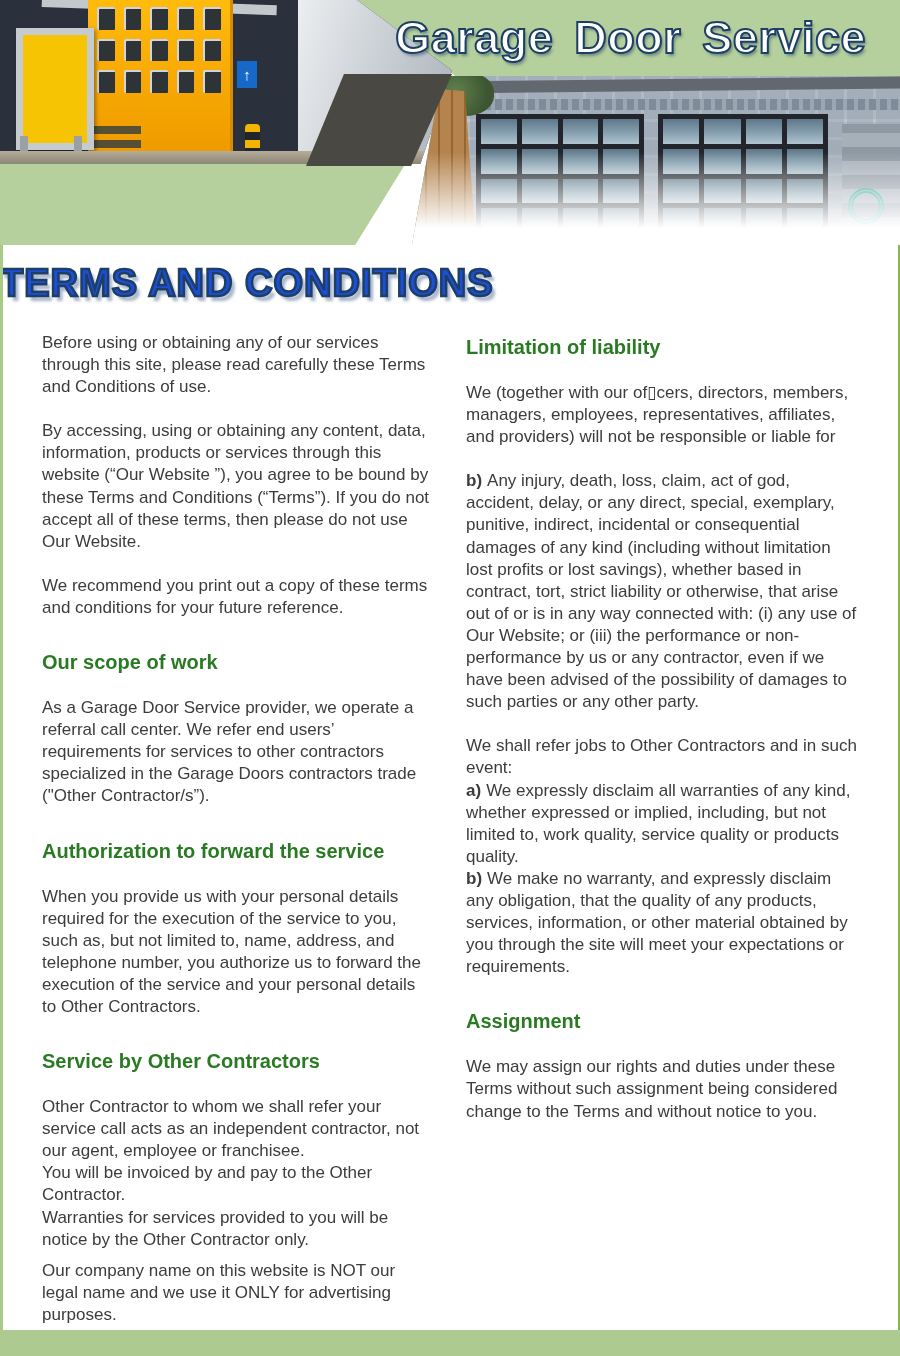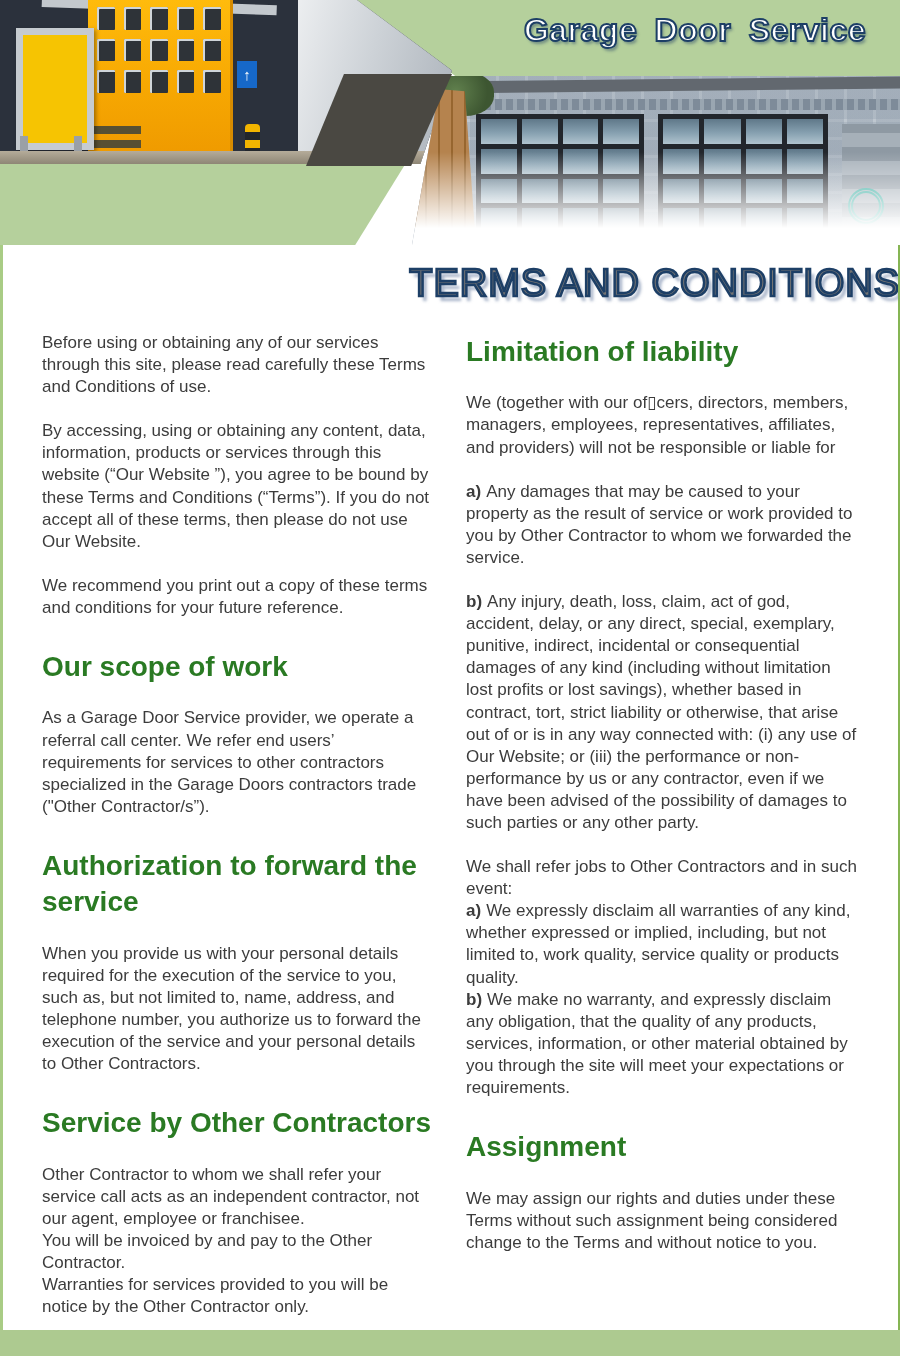--- a/index.html
+++ b/index.html
@@ -72,36 +72,36 @@
   .pr-bush{position:absolute;left:18px;top:-4px;width:64px;height:44px;border-radius:45%;
     background:radial-gradient(circle at 40% 45%,#61814e 0%,#3d5631 70%);}
   .pr-pillar{position:absolute;right:0;top:48px;width:58px;height:121px;
     background:repeating-linear-gradient(0deg,#8e99a3 0 14px,#a6b0b9 14px 28px);}
   .pr-spiral{position:absolute;right:16px;top:112px;width:26px;height:26px;border-radius:50%;
     border:5px double #2aa89b;}
   .pr-fade{position:absolute;left:0;right:0;bottom:0;height:55%;
     background:linear-gradient(180deg,rgba(255,255,255,0) 0%,#ffffff 82%);}
   .logo{
     position:absolute;right:34px;top:12px;z-index:5;
-    font-size:32px;font-weight:800;letter-spacing:.5px;word-spacing:8px;color:#ffffff;
+    font-size:45px;font-weight:800;letter-spacing:.5px;word-spacing:8px;color:#ffffff;
     -webkit-text-stroke:2px #1d3f66;
     text-shadow:2px 3px 3px rgba(30,60,100,.45);
     white-space:nowrap;
   }
   
   h1.title{
-    margin:17px 0 0;text-align:right;font-size:38px;font-weight:400;letter-spacing:1px;color:#737373;
+    margin:17px 0 0;text-align:left;font-size:38px;font-weight:700;letter-spacing:1px;color:#1d4ed8;
     -webkit-text-stroke:2.5px #1d3f66;
     text-shadow:4px 5px 3px rgba(110,130,165,.6);
   }
   
   .content{display:flex;gap:32px;padding:0 42px;margin-top:27px;color:#3c3c3c;
     font-size:17px;line-height:1.3;}
   .col{flex:1;min-width:0;}
-  .col h2{color:#2a7a23;font-size:28px;font-weight:bold;margin:30px 0 22px;}
+  .col h2{color:#2a7a23;font-size:20px;font-weight:bold;margin:30px 0 22px;}
   .col > h2:first-child{margin-top:2px;}
   .col p{margin:0 0 22px;}
   .col p.t0{margin-bottom:0;}
   .col p.gap-top{margin-top:9px;}
   .mk{font-weight:bold;}
   .mk:not(:empty){margin-right:5px;}
   
   .side-strip{position:absolute;top:245px;bottom:0;z-index:6;}
   .side-strip.left{left:0;width:3px;background:#a9cc85;}
   .side-strip.right{right:0;width:2px;background:#86b554;}
@@ -217,21 +217,20 @@
       <h2>Service by Other Contractors</h2>
       <p class="t0"><span>Other Contractor to whom we shall refer your service call acts as an independent contractor, not our agent, employee or franchisee.</span></p>
       <p class="t0"><span>You will be invoiced by and pay to the Other Contractor.</span></p>
       <p class="t0"><span>Warranties for services provided to you will be notice by the Other Contractor only.</span></p>
       <p class="gap-top"><span>Our company name on this website is NOT our legal name and we use it ONLY for advertising purposes.</span></p>
     </div>
 
     <div class="col">
       <h2>Limitation of liability</h2>
       <p><span>We (together with our of▯cers, directors, members, managers, employees, representatives, affiliates, and providers) will not be responsible or liable for</span></p>
-      <p><b class="mk">a)</b><span>Any damages that may be caused to your property as the result of service or work provided to you by Other Contractor to whom we forwarded the service.</span></p>
       <p><b class="mk">b)</b><span>Any injury, death, loss, claim, act of god, accident, delay, or any direct, special, exemplary, punitive, indirect, incidental or consequential damages of any kind (including without limitation lost profits or lost savings), whether based in contract, tort, strict liability or otherwise, that arise out of or is in any way connected with: (i) any use of Our Website; or (iii) the performance or non-performance by us or any contractor, even if we have been advised of the possibility of damages to such parties or any other party.</span></p>
 
       <p class="t0"><span>We shall refer jobs to Other Contractors and in such event:</span></p>
       <p class="t0"><b class="mk">a)</b><span>We expressly disclaim all warranties of any kind, whether expressed or implied, including, but not limited to, work quality, service quality or products quality.</span></p>
       <p><b class="mk">b)</b><span>We make no warranty, and expressly disclaim any obligation, that the quality of any products, services, information, or other material obtained by you through the site will meet your expectations or requirements.</span></p>
 
       <h2>Assignment</h2>
       <p><span>We may assign our rights and duties under these Terms without such assignment being considered change to the Terms and without notice to you.</span></p>
     </div>
 

